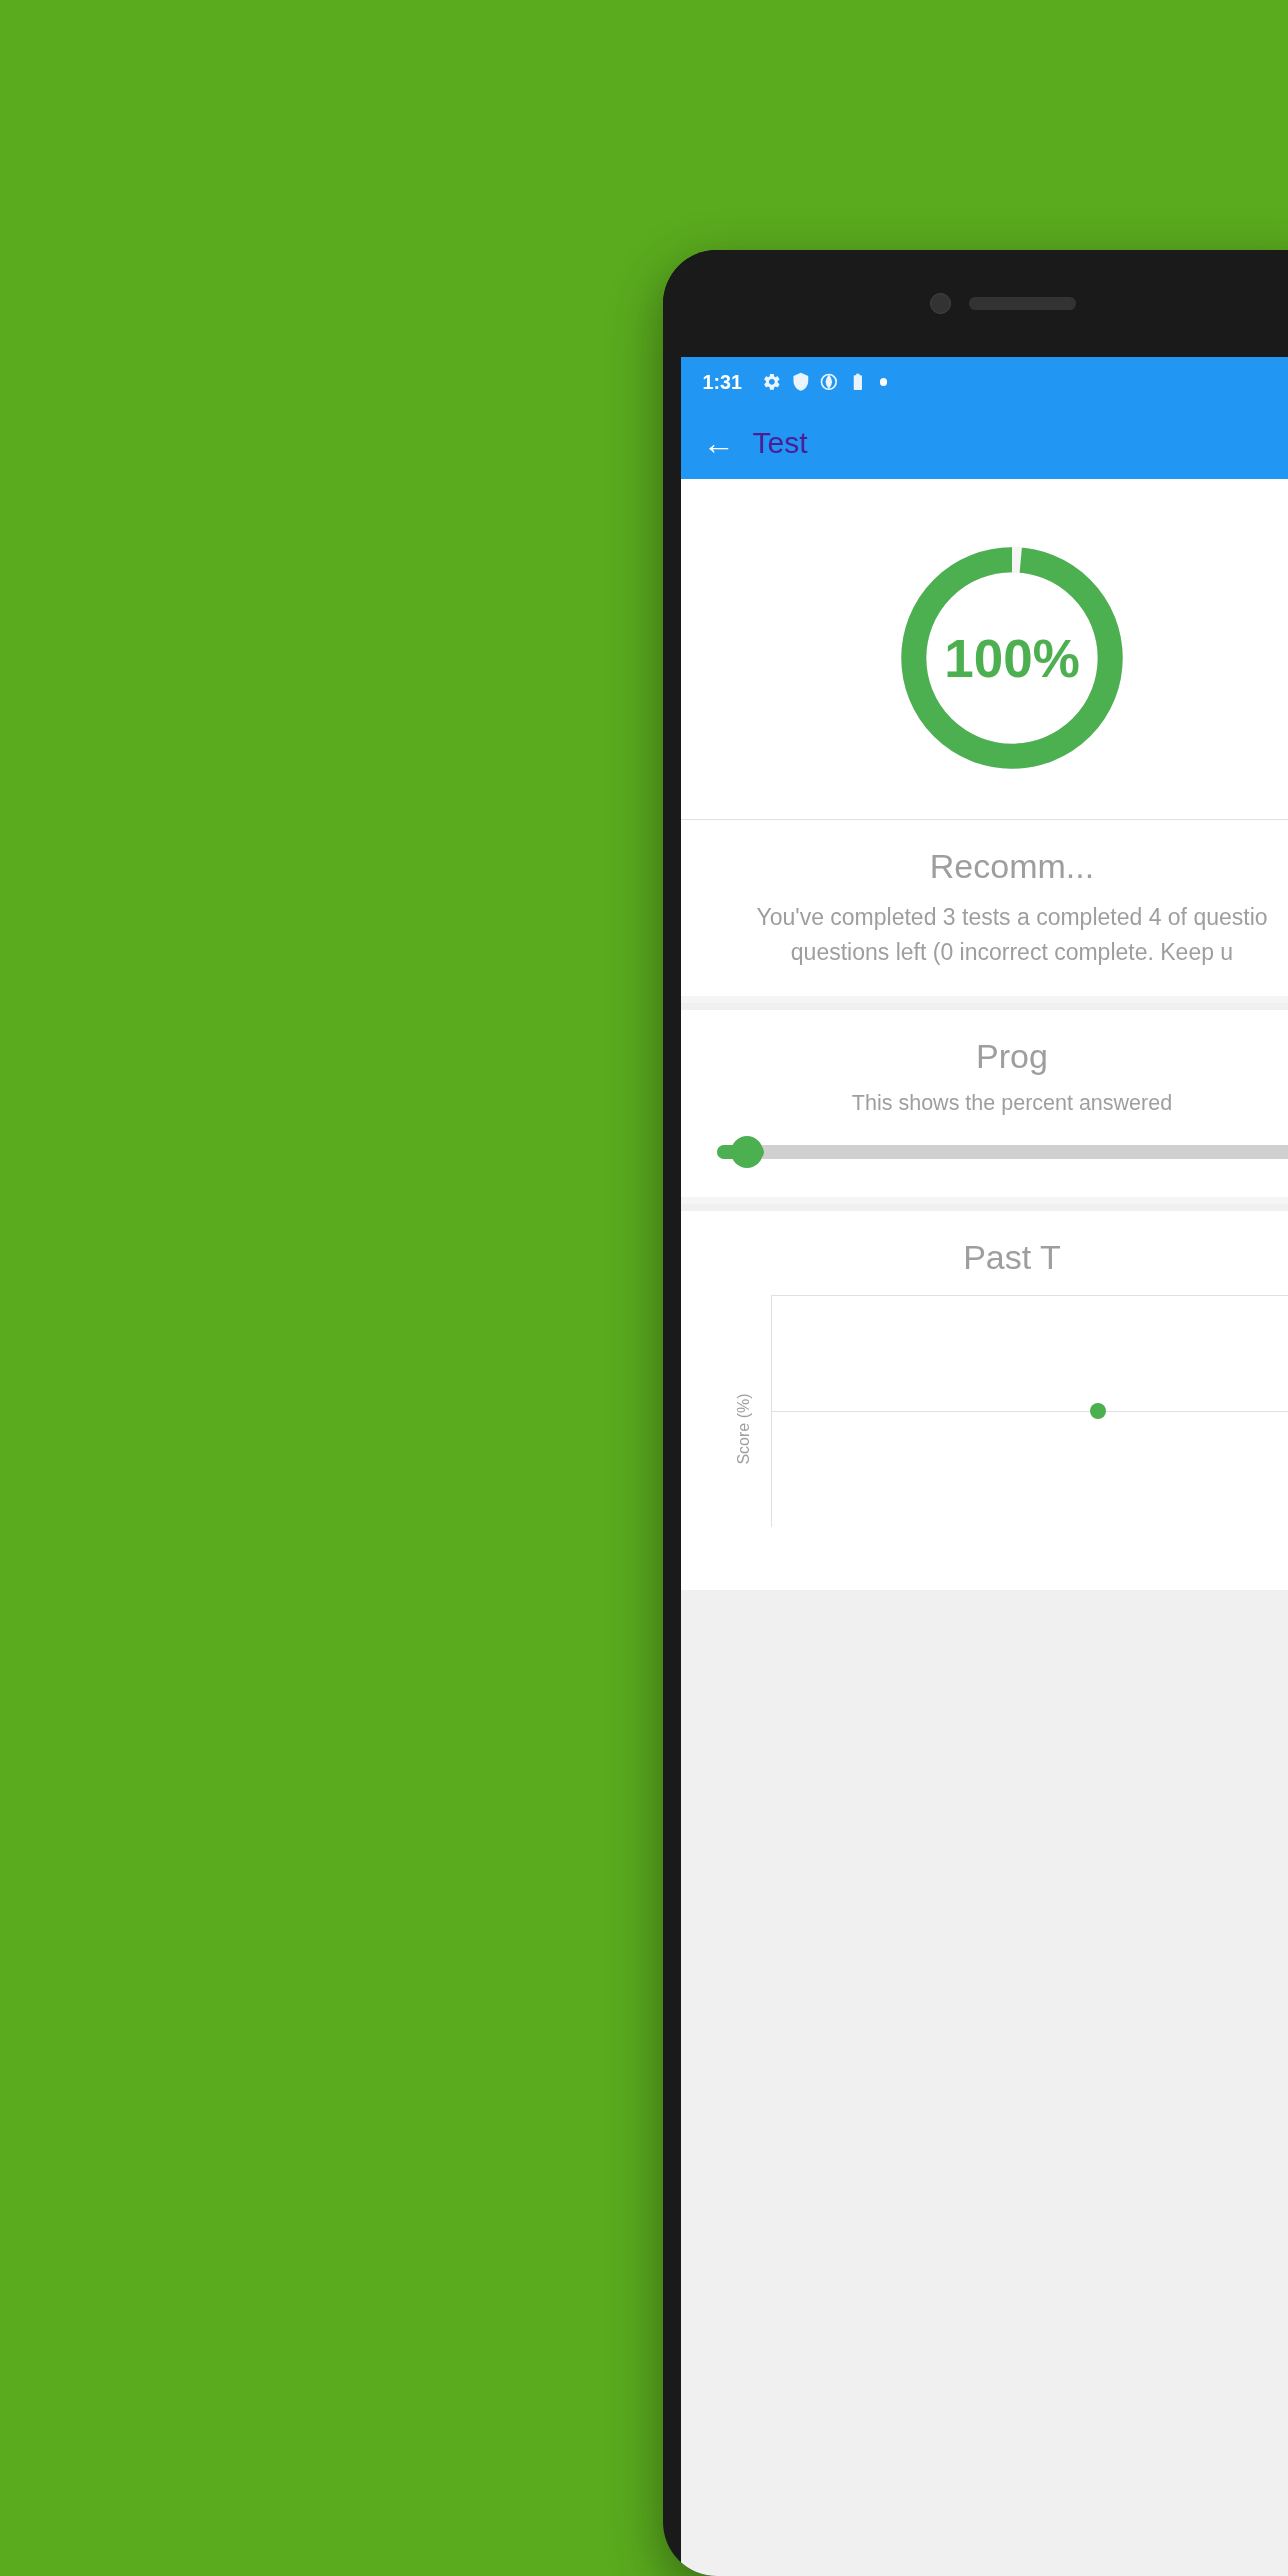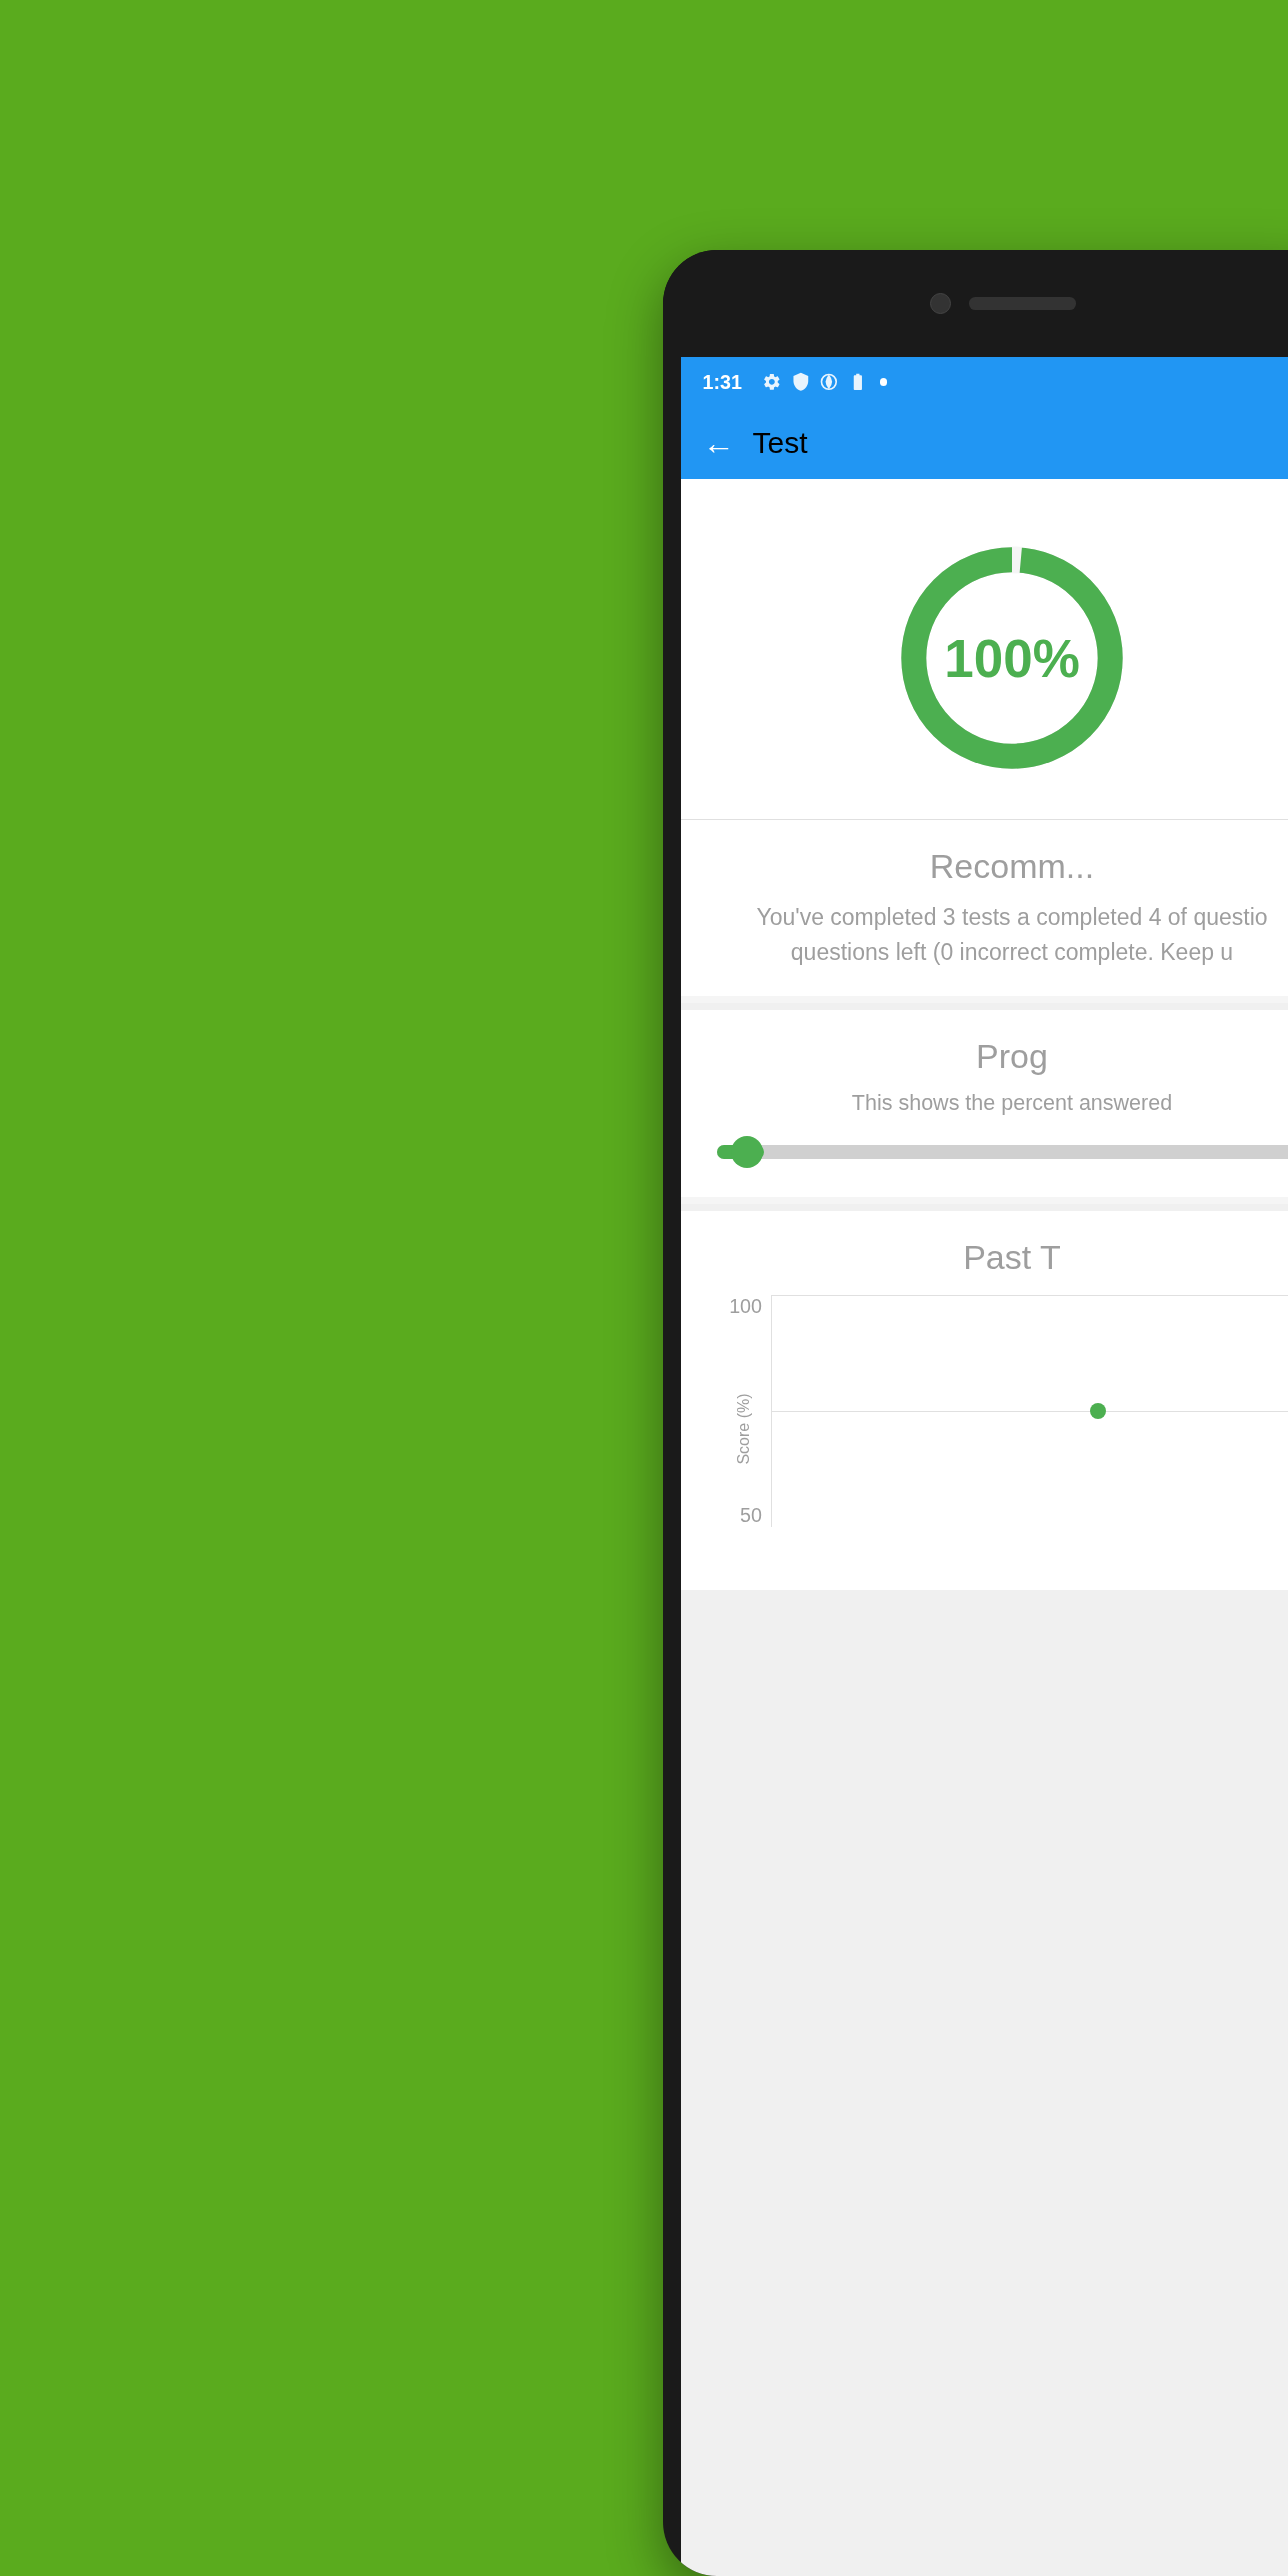--- a/index.html
+++ b/index.html
@@ -130,21 +130,21 @@
 
     .back-arrow {
       font-size: 32px;
       cursor: pointer;
       margin-right: 18px;
     }
 
     .app-bar-title {
       font-size: 30px;
       font-weight: 500;
-      color: #000000;
+      color: #4c1d95;
     }
 
     
     .content-area {
       background: #f5f5f5;
       overflow: hidden;
     }
 
     
     .donut-section {
@@ -397,24 +397,20 @@
               <div class="progress-fill"></div>
               <div class="progress-thumb"></div>
             </div>
 
           </div>
         </div>
 
         <div class="past-tests-section">
           <div class="section-title">Past T</div>
           <div class="chart-area">
-            <div class="chart-y-labels">
-              <span class="chart-y-label">100</span>
-              <span class="chart-y-label">50</span>
-            </div>
             <div class="chart-y-axis-label">Score (%)</div>
             <div class="chart-grid">
               <div class="chart-grid-line" style="top:0%"></div>
               <div class="chart-grid-line" style="top:50%"></div>
 
               <div class="chart-point" style="left:60%; top:50%;"></div>
             </div>
           </div>
         </div>
 

